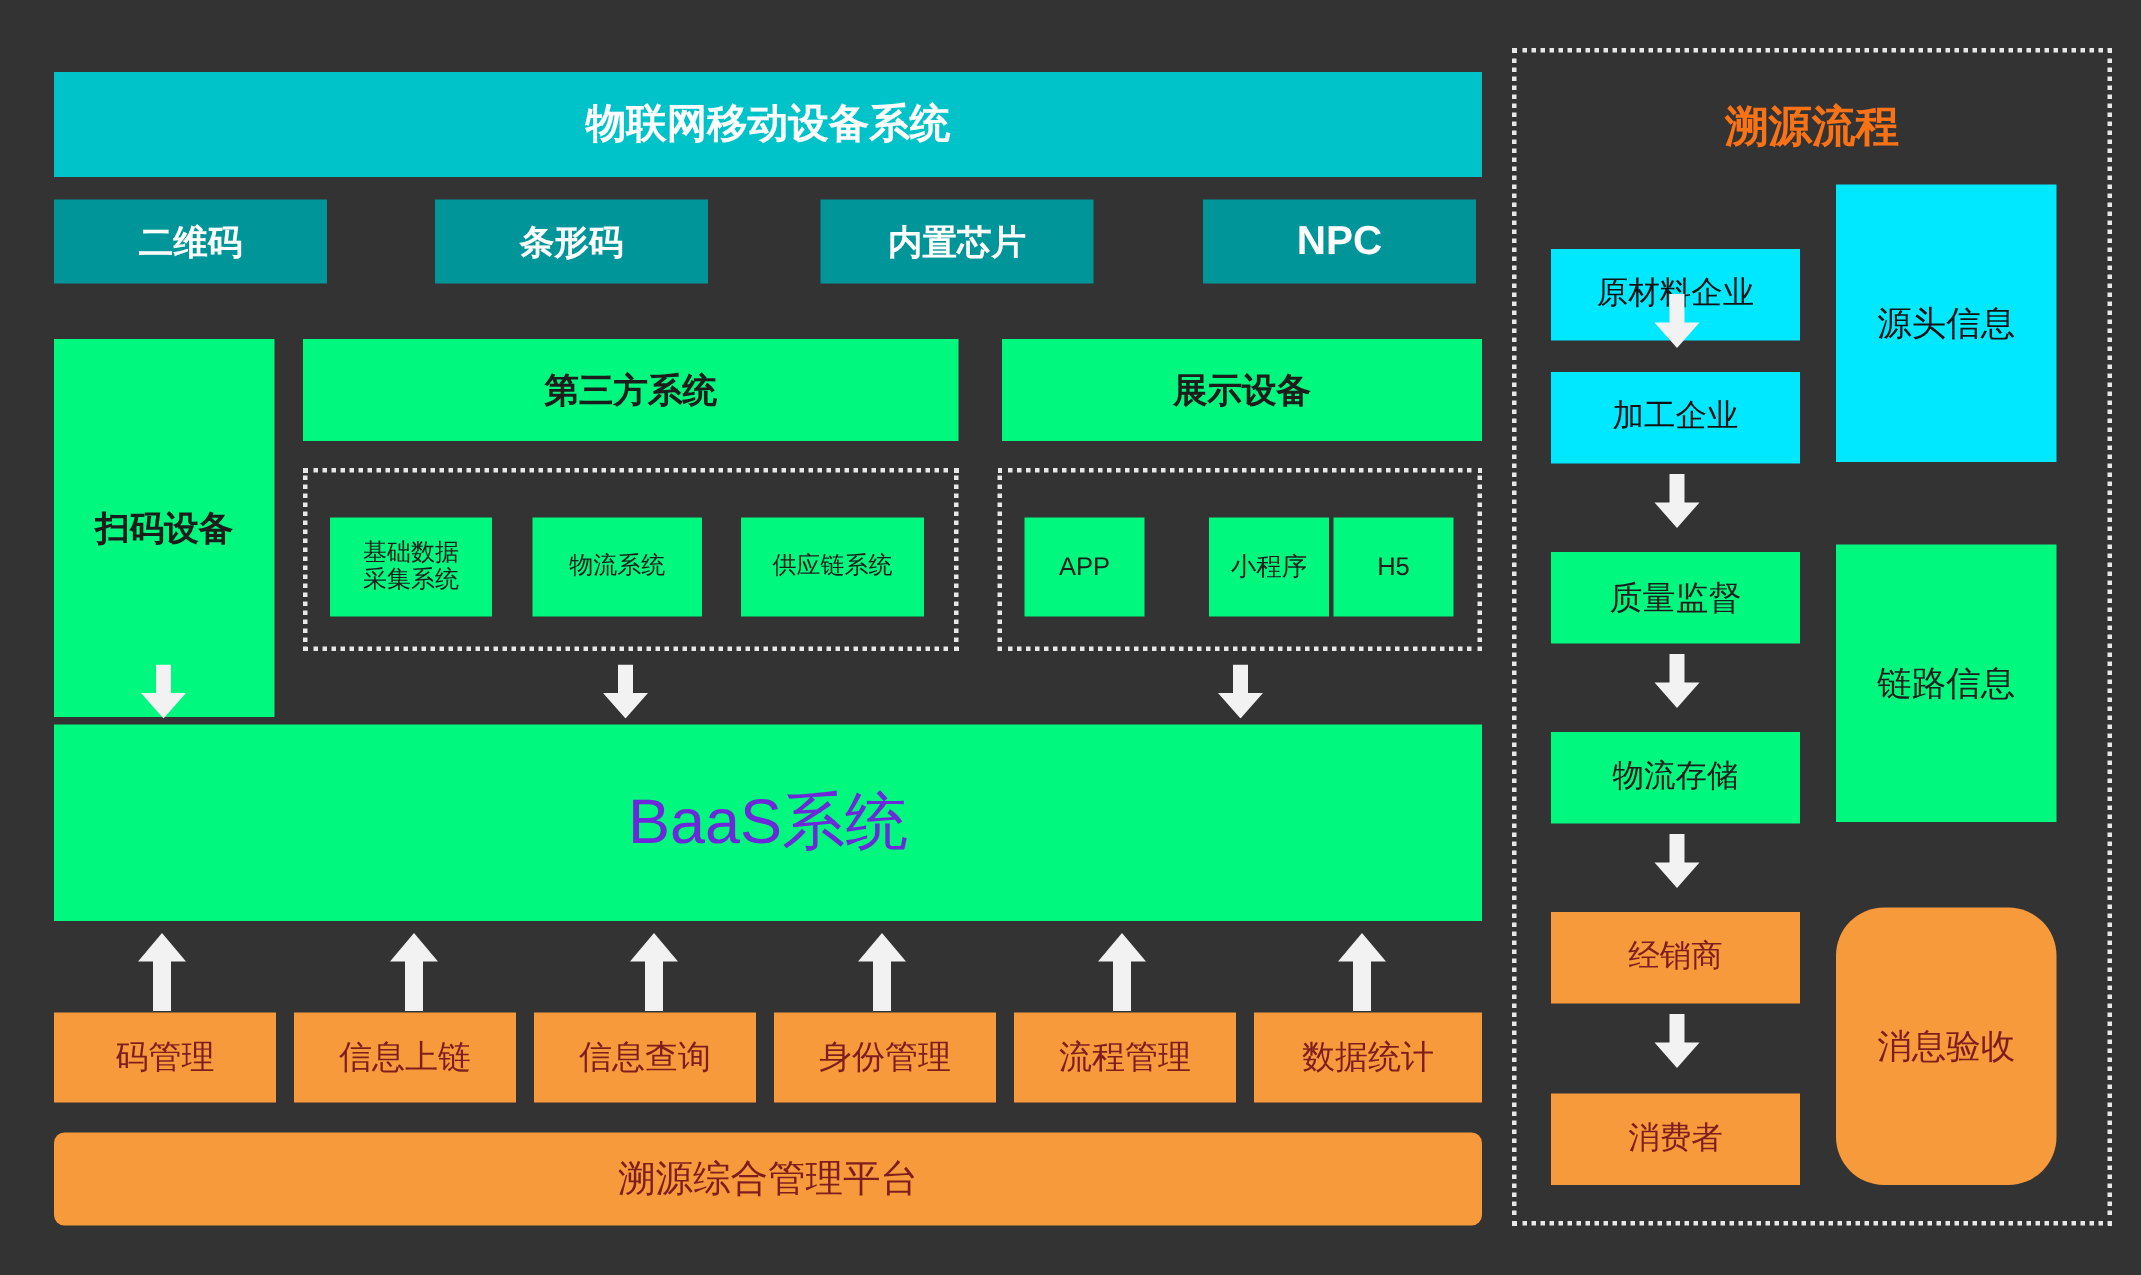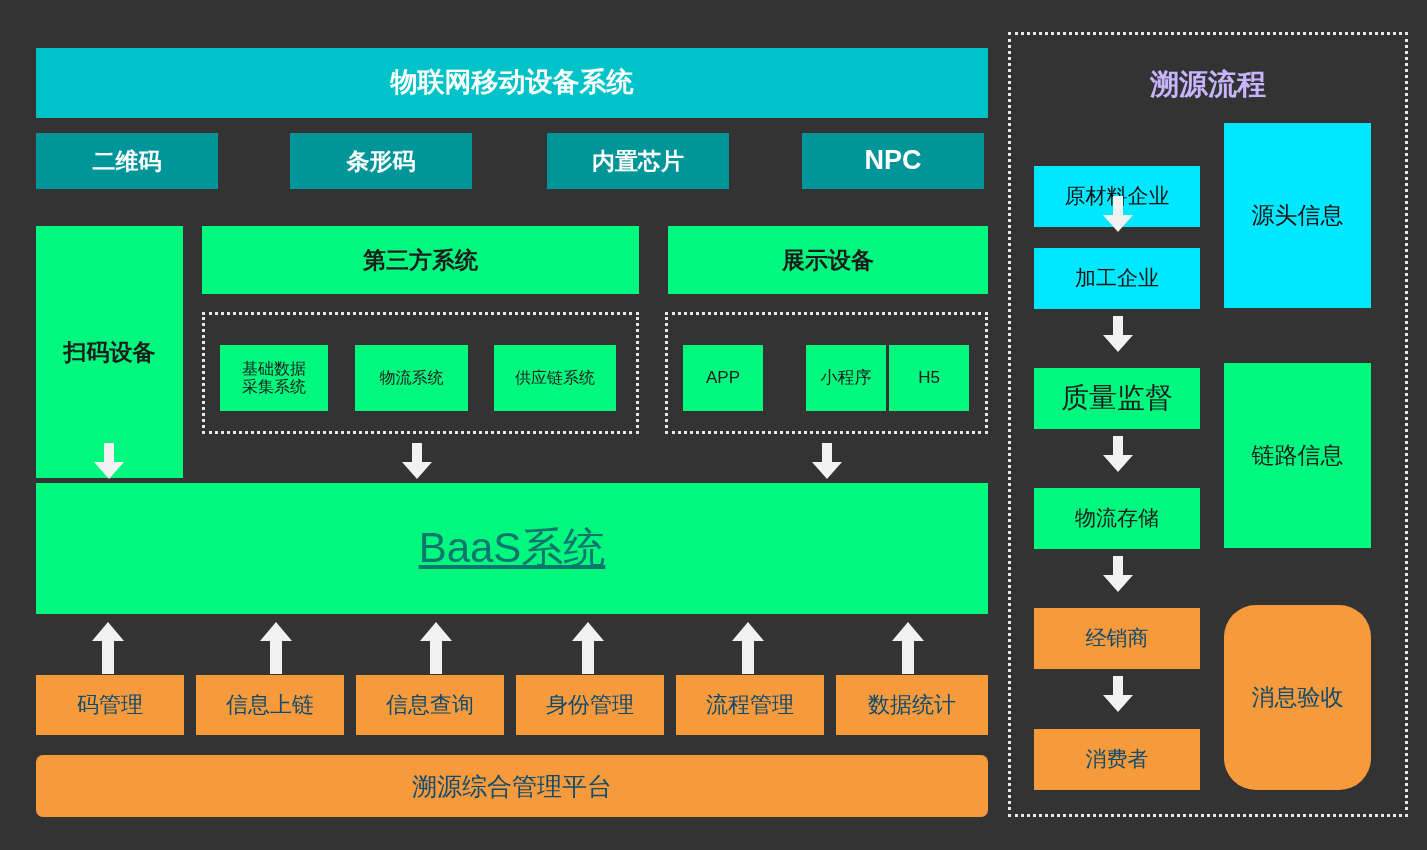--- a/index.html
+++ b/index.html
@@ -28,21 +28,21 @@
     justify-content: center;
     text-align: center;
     line-height: 1.15;
     color: #1a1a1a;
   }
   
   .cyan-dark { background: #00C3C9; color: #ffffff; }
   .teal      { background: #009699; color: #ffffff; }
   .green     { background: #00F87F; color: #1c1c1c; }
   .cyan      { background: #00E8FF; color: #111111; }
-  .orange    { background: #F79A3C; color: #0c4a6e; }
+  .orange    { background: #F79A3C; color: #7f1d1d; }
 
   .bold { font-weight: bold; }
 
   
   .dotted-frame {
     position: absolute;
     box-sizing: border-box;
     border: 3px dotted #e8e8e8;
     background: transparent;
   }
@@ -50,21 +50,21 @@
   
   .arrow {
     position: absolute;
   }
   .arrow svg { display: block; }
 
   .rounded { border-radius: 7px; }
 
   .panel-title {
     position: absolute;
-    color: #c4b5fd;
+    color: #f97316;
     font-weight: bold;
     text-align: right;
     display: flex;
     align-items: center;
     justify-content: center;
   }
 </style>
 </head>
 <body>
 
@@ -105,21 +105,21 @@
     <svg width="40" height="36" viewBox="0 0 40 36">
         <polygon points="15,0 25,0 25,19 35,19 20,36 5,19 15,19" fill="#F2F2F2"></polygon>
       </svg>
   </div>
   <div class="arrow" style="left:807px; top:443px;">
     <svg width="40" height="36" viewBox="0 0 40 36">
         <polygon points="15,0 25,0 25,19 35,19 20,36 5,19 15,19" fill="#F2F2F2"></polygon>
       </svg>
   </div>
 
-  <div class="box green" style="left:36px; top:483px; width:952px; height:131px; font-size:42px; color:#0f766e;text-decoration:underline;">BaaS系统</div>
+  <div class="box green" style="left:36px; top:483px; width:952px; height:131px; font-size:42px; color:#6d28d9;">BaaS系统</div>
 
   <div class="arrow" style="left:90px; top:622px;">
     <svg width="36" height="52" viewBox="0 0 36 52">
         <polygon points="18,0 34,19 24,19 24,52 12,52 12,19 2,19" fill="#F2F2F2"></polygon>
       </svg>
   </div>
   <div class="arrow" style="left:258px; top:622px;">
     <svg width="36" height="52" viewBox="0 0 36 52">
         <polygon points="18,0 34,19 24,19 24,52 12,52 12,19 2,19" fill="#F2F2F2"></polygon>
       </svg>
@@ -165,21 +165,21 @@
       </svg>
   </div>
 
   <div class="box cyan" style="left:1034px; top:248px; width:166px; height:61px; font-size:21px;">加工企业</div>
   <div class="arrow" style="left:1100px; top:316px;">
     <svg width="36" height="36" viewBox="0 0 36 36">
         <polygon points="13,0 23,0 23,19 33,19 18,36 3,19 13,19" fill="#F2F2F2"></polygon>
       </svg>
   </div>
 
-  <div class="box green" style="left:1034px; top:368px; width:166px; height:61px; font-size:28px;">质量监督</div>
+  <div class="box green" style="left:1034px; top:368px; width:166px; height:61px; font-size:22px;">质量监督</div>
   <div class="arrow" style="left:1100px; top:436px;">
     <svg width="36" height="36" viewBox="0 0 36 36">
         <polygon points="13,0 23,0 23,19 33,19 18,36 3,19 13,19" fill="#F2F2F2"></polygon>
       </svg>
   </div>
 
   <div class="box green" style="left:1034px; top:488px; width:166px; height:61px; font-size:21px;">物流存储</div>
   <div class="arrow" style="left:1100px; top:556px;">
     <svg width="36" height="36" viewBox="0 0 36 36">
         <polygon points="13,0 23,0 23,19 33,19 18,36 3,19 13,19" fill="#F2F2F2"></polygon>

